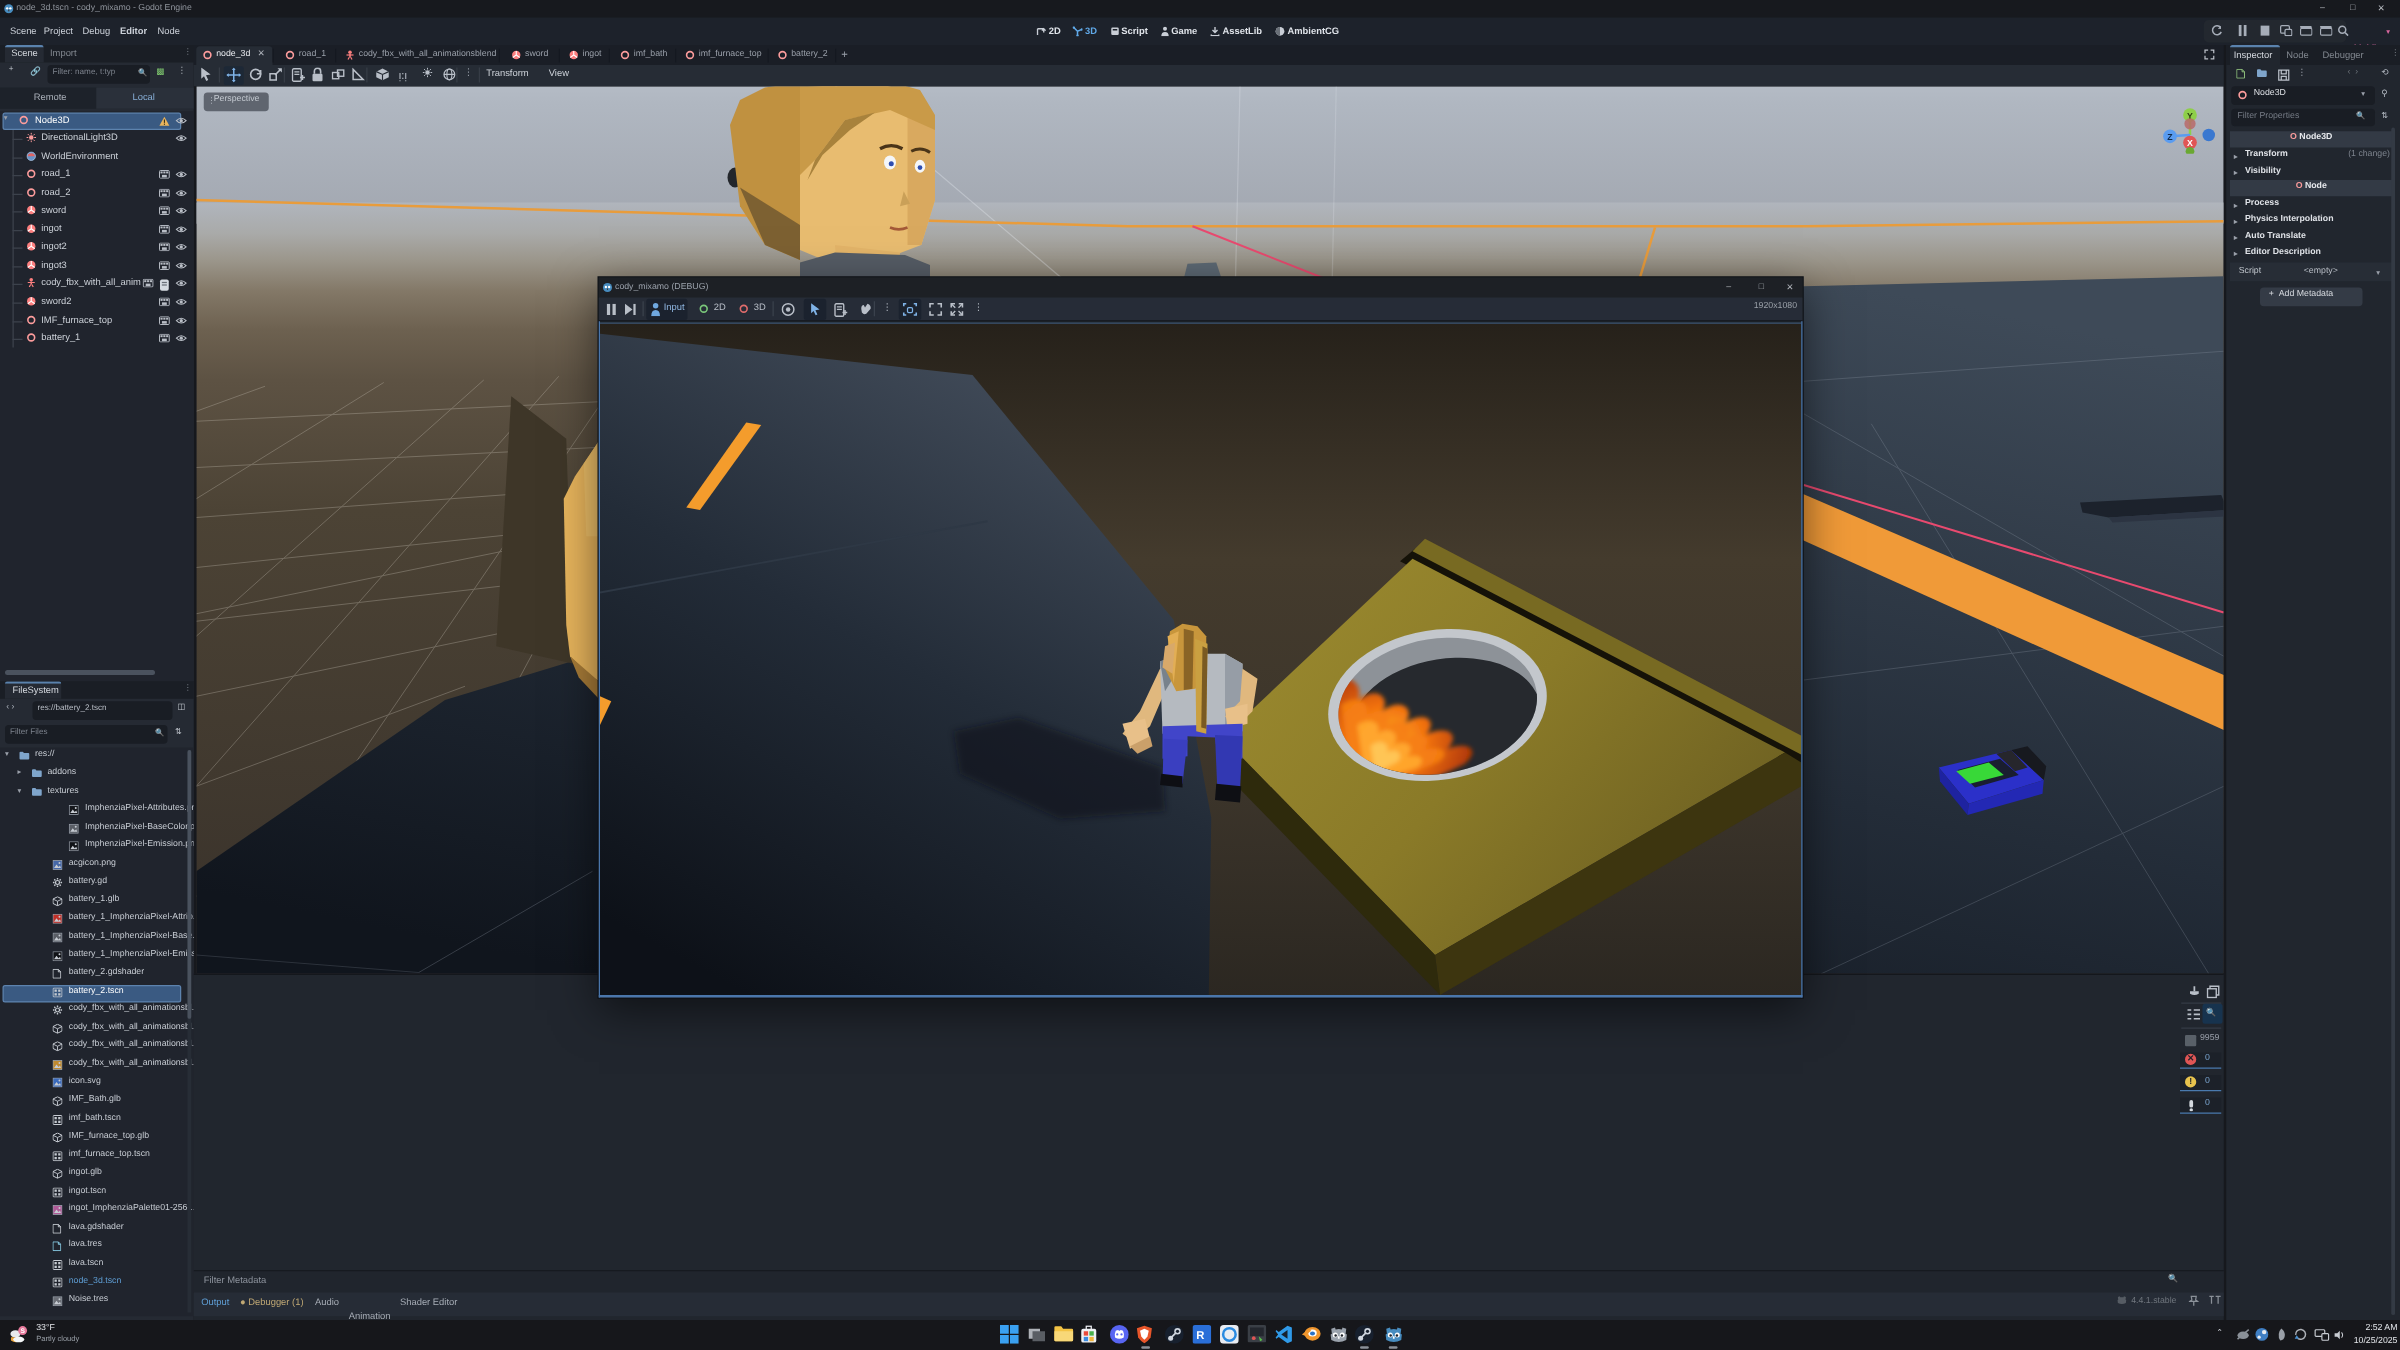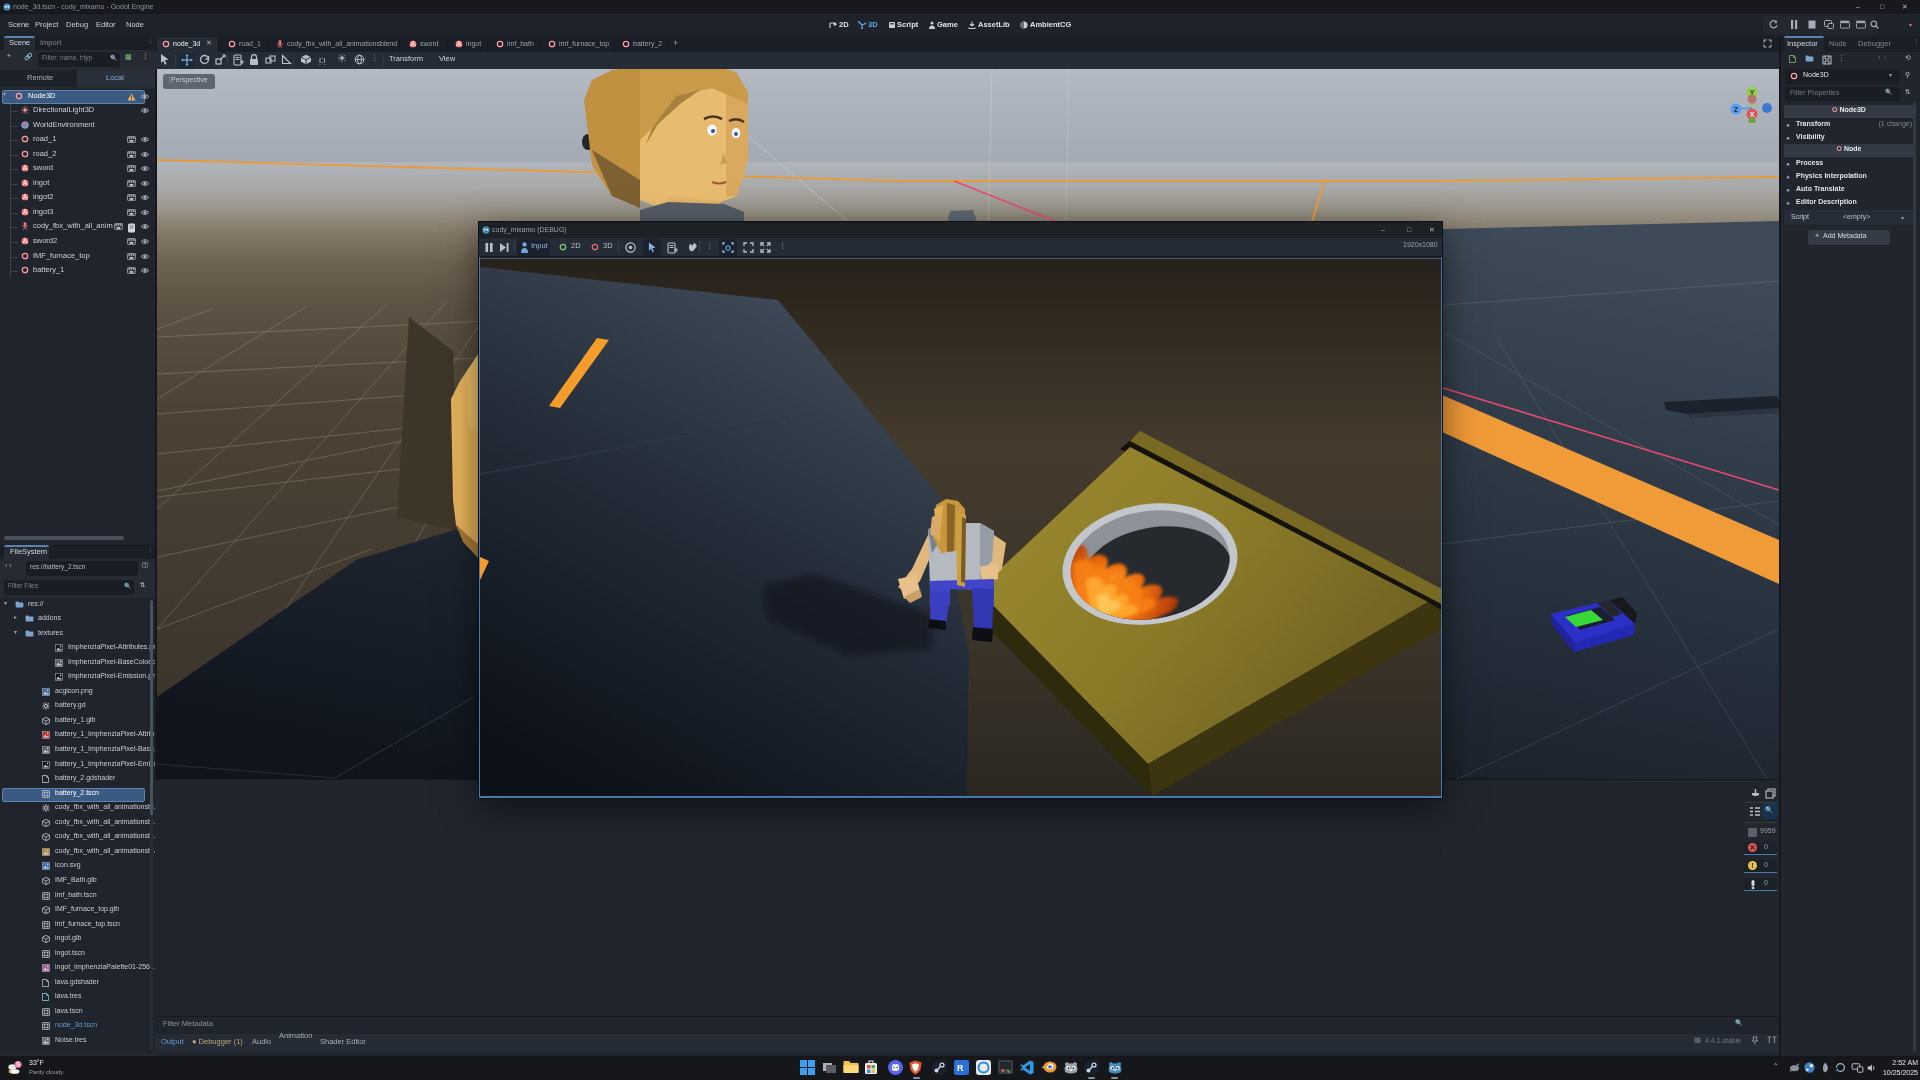--- a/index.html
+++ b/index.html
@@ -21,21 +21,21 @@
   <div class="abs txt" style="left:13px;top:3px;font-size:7px;color:#8f949c;">node_3d.tscn - cody_mixamo - Godot Engine</div>
   <div class="abs txt" style="left:1856px;top:3px;font-size:7px;color:#b6bac0;">–</div>
   <div class="abs txt" style="left:1880px;top:3px;font-size:7px;color:#b6bac0;">□</div>
   <div class="abs txt" style="left:1902px;top:3px;font-size:7px;color:#b6bac0;">✕</div>
 </div>
 
 <div class="abs" style="left:0;top:14px;width:1920px;height:22px;background:#1d222b;" id="menubar">
       <div class="abs txt" style="left: 8px; top: 6px; font-size: 7.5px; color: rgb(204, 209, 217);">Scene</div>
       <div class="abs txt" style="left: 35px; top: 6px; font-size: 7.5px; color: rgb(204, 209, 217);">Project</div>
       <div class="abs txt" style="left: 66px; top: 6px; font-size: 7.5px; color: rgb(204, 209, 217);">Debug</div>
-      <div class="abs txt" style="left: 96px; top: 6px; font-size: 7.5px; color: rgb(204, 209, 217);">Editor</div>
+      <div class="abs txt" style="left: 96px; top: 6px; font-size: 7.5px; color: rgb(204, 209, 217); font-weight: bold;">Editor</div>
       <div class="abs txt" style="left: 126px; top: 6px; font-size: 7.5px; color: rgb(204, 209, 217);">Node</div>
       <div class="abs txt" style="left: 829px; top: 7px;">
         <svg width="8" height="8" viewBox="0 0 8 8">
           <path d="M1 7 L1 2 M1 2 L6 2 M6 2 L6 5 M4.5 3.5 L6 2 L7.5 3.5" stroke="#c9ced6" stroke-width="1.1" fill="none"></path>
         </svg>
       </div>
       <div class="abs txt" style="left: 839px; top: 6px; font-size: 7.5px; font-weight: bold; color: rgb(223, 227, 233);">2D</div>
       <div class="abs txt" style="left: 858px; top: 7px;">
         <svg width="8" height="8" viewBox="0 0 8 8">
           <path d="M1 1 L4 4 M4 4 L4 7.5 M4 4 L7.5 2.5" stroke="#60a9e8" stroke-width="1.2" fill="none"></path>
@@ -1066,21 +1066,21 @@
         </div>
         <div class="abs txt" style="left: 21px; top: 93px; font-size: 7px; color: rgb(123, 166, 209);">0</div>
       </div>
       <div class="abs txt" style="left: 0px; top: 236px; width: 1624px; height: 18px; background: rgb(32, 37, 45); border-top: 1px solid rgb(22, 26, 32);"></div>
       <div class="abs txt" style="left: 8px; top: 239px; font-size: 7.5px; color: rgb(141, 147, 157);">Filter Metadata</div>
       <div class="abs txt" style="left: 1580px; top: 239px; font-size: 6.5px; color: rgb(154, 160, 170);">🔍</div>
       <div class="abs txt" style="left: 0px; top: 254px; width: 1624px; height: 19px; background: rgb(38, 44, 54);"></div>
       <div class="abs txt" style="left: 6px; top: 257px; font-size: 7.5px; color: rgb(95, 159, 214);">Output</div>
       <div class="abs txt" style="left: 37px; top: 257px; font-size: 7.5px; color: rgb(192, 168, 116);">● Debugger (1)</div>
       <div class="abs txt" style="left: 97px; top: 257px; font-size: 7.5px; color: rgb(167, 173, 182);">Audio</div>
-      <div class="abs txt" style="left: 124px; top: 251px; font-size: 7.5px; color: rgb(167, 173, 182);">Animation</div>
+      <div class="abs txt" style="left: 124px; top: 268px; font-size: 7.5px; color: rgb(167, 173, 182);">Animation</div>
       <div class="abs txt" style="left: 165px; top: 257px; font-size: 7.5px; color: rgb(167, 173, 182);">Shader Editor</div>
       <div class="abs txt" style="left: 1538px; top: 256px;">
         <svg width="9" height="8" viewBox="0 0 16 15">
           <path d="M2 3 L5 2 L5.5 3.5 Q8 3 10.5 3.5 L11 2 L14 3 L13.5 7 L14.5 7.5 L14 12 Q11 13.5 8 13.5 Q5 13.5 2 12 L1.5 7.5 L2.5 7 Z" fill="#565c64"></path>
         </svg>
       </div>
       <div class="abs txt" style="left: 1550px; top: 257px; font-size: 7px; color: rgb(112, 118, 126);">4.4.1.stable</div>
       <div class="abs txt" style="left: 1596px; top: 256px;">
         <svg width="8" height="9" viewBox="0 0 8 9">
           <path d="M2 1 L6 1 L5.5 4 L7 5 L1 5 L2.5 4 Z M4 5 L4 8.5" stroke="#8a9098" stroke-width="1" fill="none"></path>

